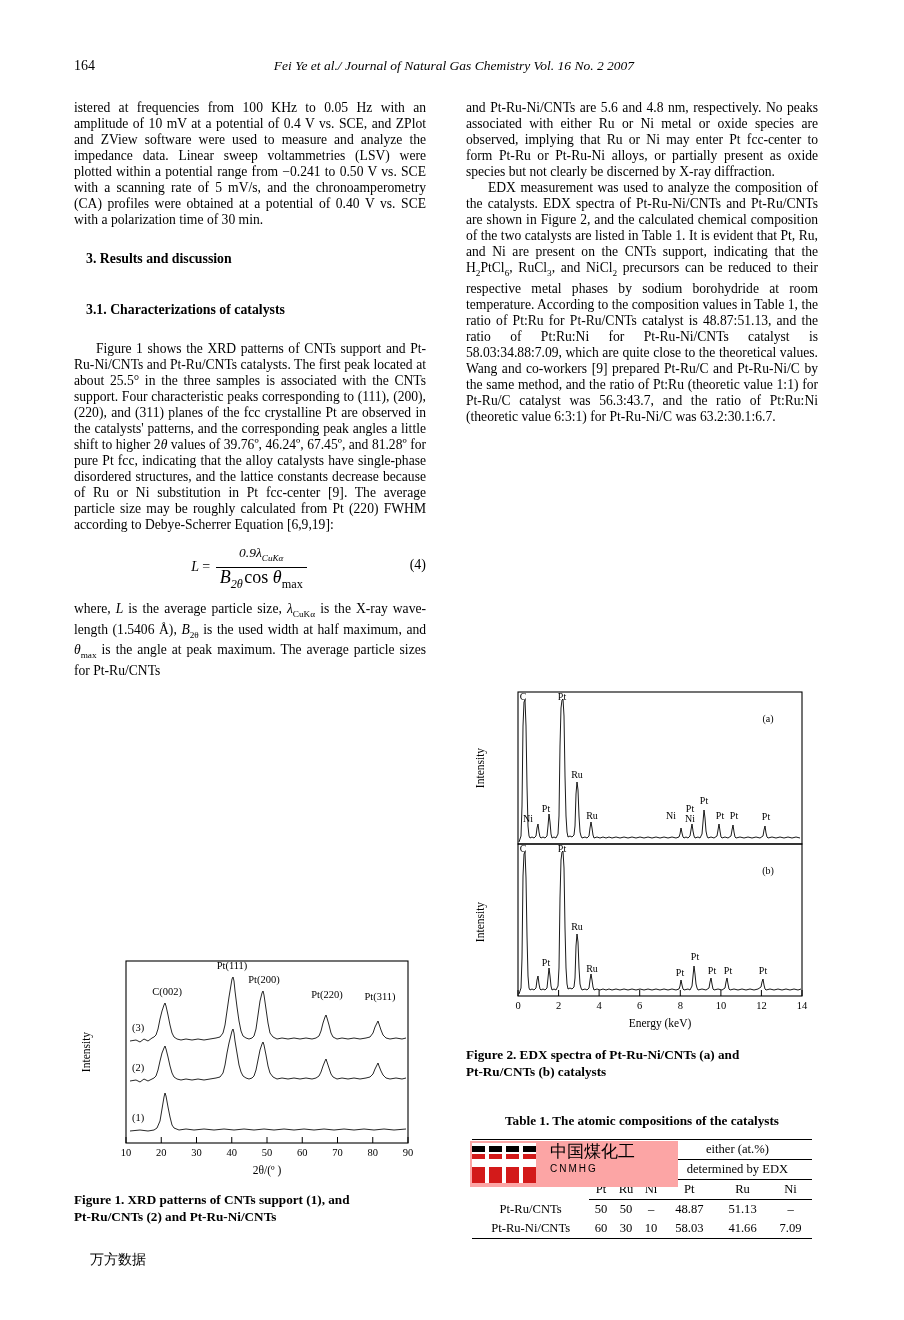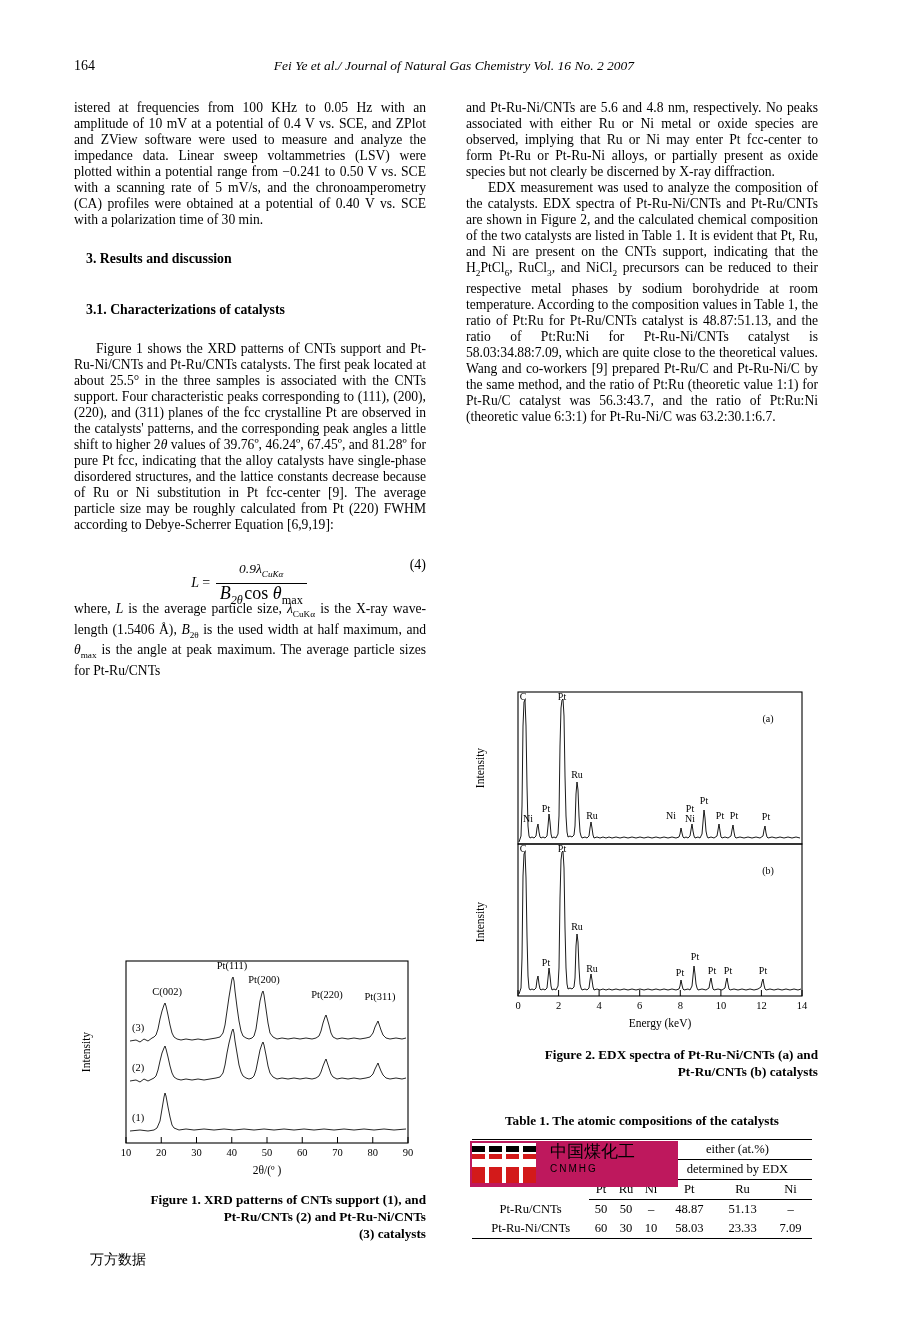--- a/index.html
+++ b/index.html
@@ -88,41 +88,41 @@
   .eqn .eqnum {
     position: absolute;
     right: 0;
     top: 12px;
     font-style: normal;
   }
   .frac {
     display: inline-block;
     vertical-align: middle;
     text-align: center;
-    margin: 16px 2px;
+    margin: 0 2px;
   }
   .frac .num {
     display: block;
     border-bottom: 1px solid #000;
     padding: 0 4px 1px 4px;
     font-size: 13.5px;
   }
   .frac .den {
     display: block;
     padding: 1px 4px 0 4px;
     font-size: 18px;
   }
   sub { font-size: 0.68em; }
 
   
   .figcap {
     font-size: 13.2px;
     font-weight: bold;
     line-height: 17px;
-    text-align: right;
+    text-align: left;
   }
   .figcap .ind { display: block; }
 
   
   .fig1 {
     position: absolute;
     left: 74px;
     top: 953px;
     width: 352px;
   }
@@ -177,21 +177,21 @@
   td.lft { text-align: left; padding-left: 2px; }
 
   
   .logo {
     position: absolute;
     left: 4px;
     top: 2px;
     width: 208px;
     height: 46px;
     z-index: 5;
-    background: #be185d;
+    background: #fca5a5;
   }
   .logo .mark {
     position: absolute;
     left: 0; top: 0;
     width: 74px; height: 44px;
   }
   .logo .cn {
     position: absolute;
     left: 80px;
     top: -1px;
@@ -311,21 +311,20 @@
         <g font-size="10.5" text-anchor="start">
           <text x="58" y="78">(3)</text>
           <text x="58" y="118">(2)</text>
           <text x="58" y="168">(1)</text>
         </g>
       </svg>
     </div>
     <div class="figcap cap">
       <span class="ind">Figure 1.  XRD patterns of CNTs support (1), and</span>
       <span class="ind">Pt-Ru/CNTs (2) and Pt-Ru-Ni/CNTs</span>
-      <span class="ind">(3) catalysts</span>
     </div>
   </div>
 
   <div class="fig2">
     <div class="fig2-box">
       <svg width="352" height="352" viewBox="0 0 352 352">
 
         <rect x="52" y="6" width="284" height="152" fill="none" stroke="#000" stroke-width="1.1"></rect>
 
         <rect x="52" y="158" width="284" height="152" fill="none" stroke="#000" stroke-width="1.1"></rect>
@@ -455,21 +454,21 @@
           <td>48.87</td>
           <td>51.13</td>
           <td>–</td>
         </tr>
         <tr class="rule-bot">
           <td class="lft">Pt-Ru-Ni/CNTs</td>
           <td>60</td>
           <td>30</td>
           <td>10</td>
           <td>58.03</td>
-          <td>23.33</td>
+          <td>41.66</td>
           <td>7.09</td>
         </tr>
       </tbody>
         </table>
 
       <div class="logo">
         <svg class="mark" viewBox="0 0 74 44">
           <rect x="2" y="2" width="13" height="40" fill="#d31a1a"></rect>
           <rect x="19" y="2" width="13" height="40" fill="#d31a1a"></rect>
           <rect x="36" y="2" width="13" height="40" fill="#d31a1a"></rect>

